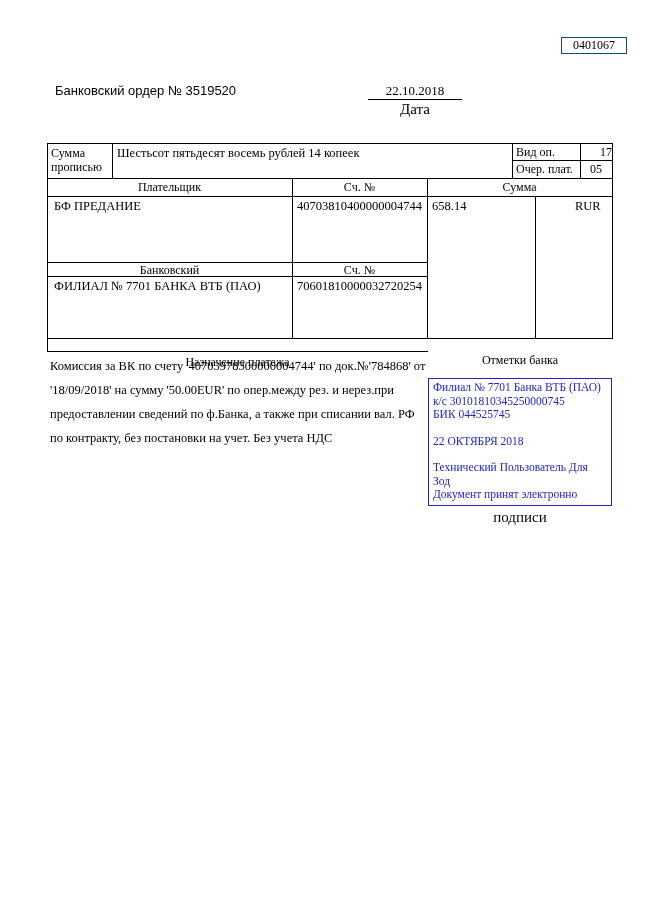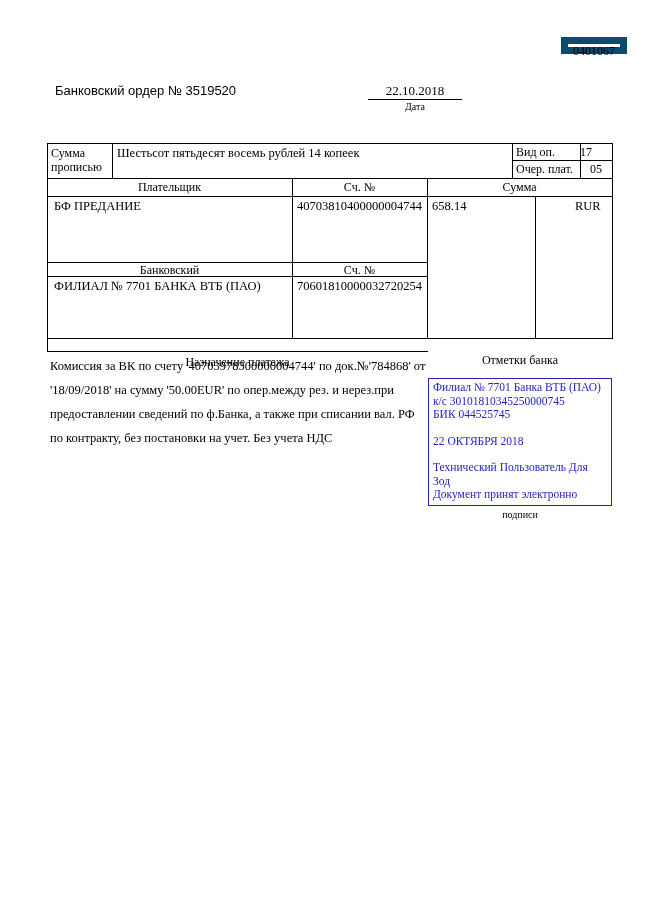--- a/index.html
+++ b/index.html
@@ -9,29 +9,29 @@
     width:660px; height:919px;
     background:#fff;
     font-family:"Liberation Serif", serif;
     color:#000;
     overflow:hidden;
   }
   .hl { position:absolute; height:1px; background:#000; }
   .vl { position:absolute; width:1px; background:#000; }
   .t  { position:absolute; font-size:12.5px; white-space:nowrap; }
   .hdr { font-size:12px; text-align:center; white-space:nowrap; }
-  .small { font-size:10px; }
+  .small { font-size:15px; }
   .title {
     position:absolute; left:55px; top:83px;
     font-family:"Liberation Sans", sans-serif;
     font-weight:normal; font-size:13px; white-space:nowrap;
   }
   .form-code-box {
     position:absolute; left:561px; top:37px; width:66px; height:17px;
-    border:7px solid #0c4a6e; text-align:center;
+    border:1px solid #0c4a6e; text-align:center;
     font-size:12px; line-height:15px;
   }
   .purpose-text {
     position:absolute; left:50px; top:354px; width:380px;
     font-size:12.5px; line-height:24px; white-space:normal;
   }
   .stamp {
     position:absolute; left:428px; top:378px; width:184px; height:128px;
     border:1px solid var(--stamp-color, #2323c3);
     color:var(--stamp-color, #2323c3);
@@ -70,21 +70,21 @@
   <div class="vl" style="left:427px; top:178px; height:160px;"></div>
   <div class="vl" style="left:512px; top:143px; height:35px;"></div>
   <div class="vl" style="left:580px; top:143px; height:35px;"></div>
   <div class="vl" style="left:535px; top:196px; height:142px;"></div>
   <div class="vl" style="left:612px; top:143px; height:195px;"></div>
 
   <div class="t" style="left:51px; top:146px; font-size:12px;">Сумма</div>
   <div class="t" style="left:51px; top:160px; font-size:12px;">прописью</div>
   <div class="t" style="left:117px; top:146px;">Шестьсот пятьдесят восемь рублей 14 копеек</div>
   <div class="t" style="left:516px; top:145px; font-size:12px;">Вид оп.</div>
-  <div class="t" style="left:580px; top:145px; width:32px; text-align:left; font-size:12px;">17</div>
+  <div class="t" style="left:580px; top:145px; width:32px; text-align:right; font-size:12px;">17</div>
   <div class="t" style="left:516px; top:162px; font-size:12px;">Очер. плат.</div>
   <div class="t" style="left:580px; top:162px; width:32px; text-align:center; font-size:12px;">05</div>
 
   <div class="t hdr" style="left:47px; top:180px; width:245px;">Плательщик</div>
   <div class="t hdr" style="left:292px; top:180px; width:135px;">Сч. №</div>
   <div class="t hdr" style="left:427px; top:180px; width:185px;">Сумма</div>
 
   <div class="t" style="left:54px; top:199px;">БФ ПРЕДАНИЕ</div>
   <div class="t" style="left:297px; top:199px;">40703810400000004744</div>
   <div class="t" style="left:432px; top:199px;">658.14</div>

